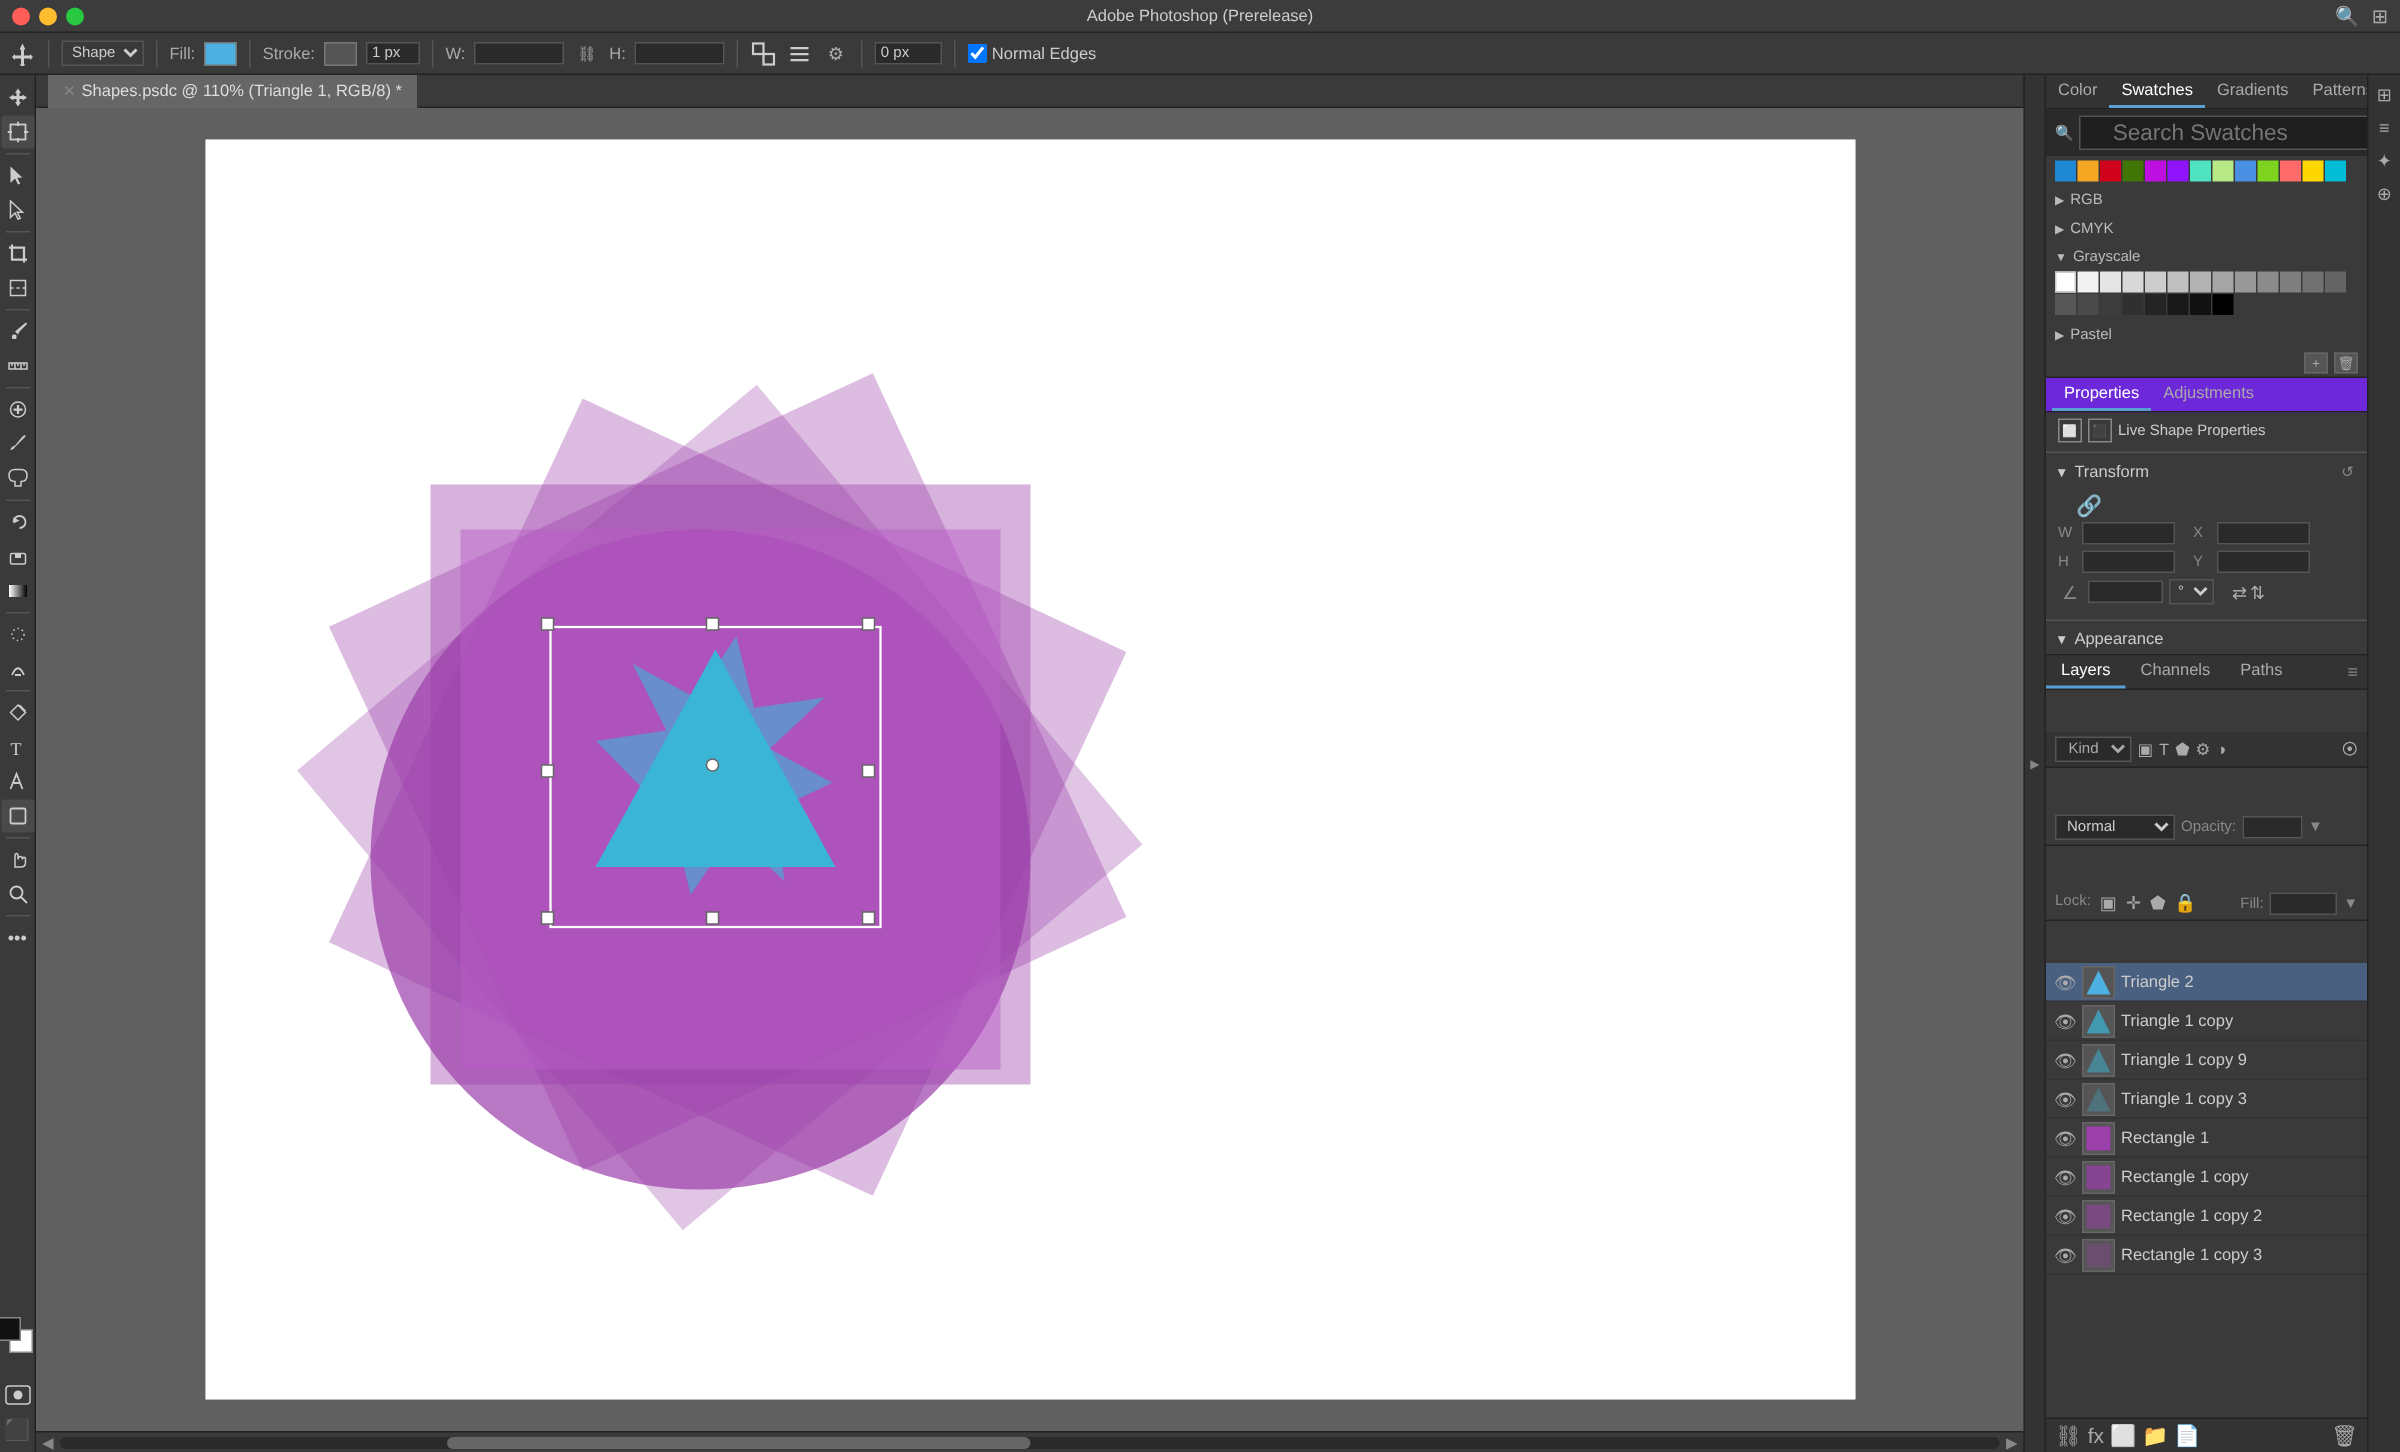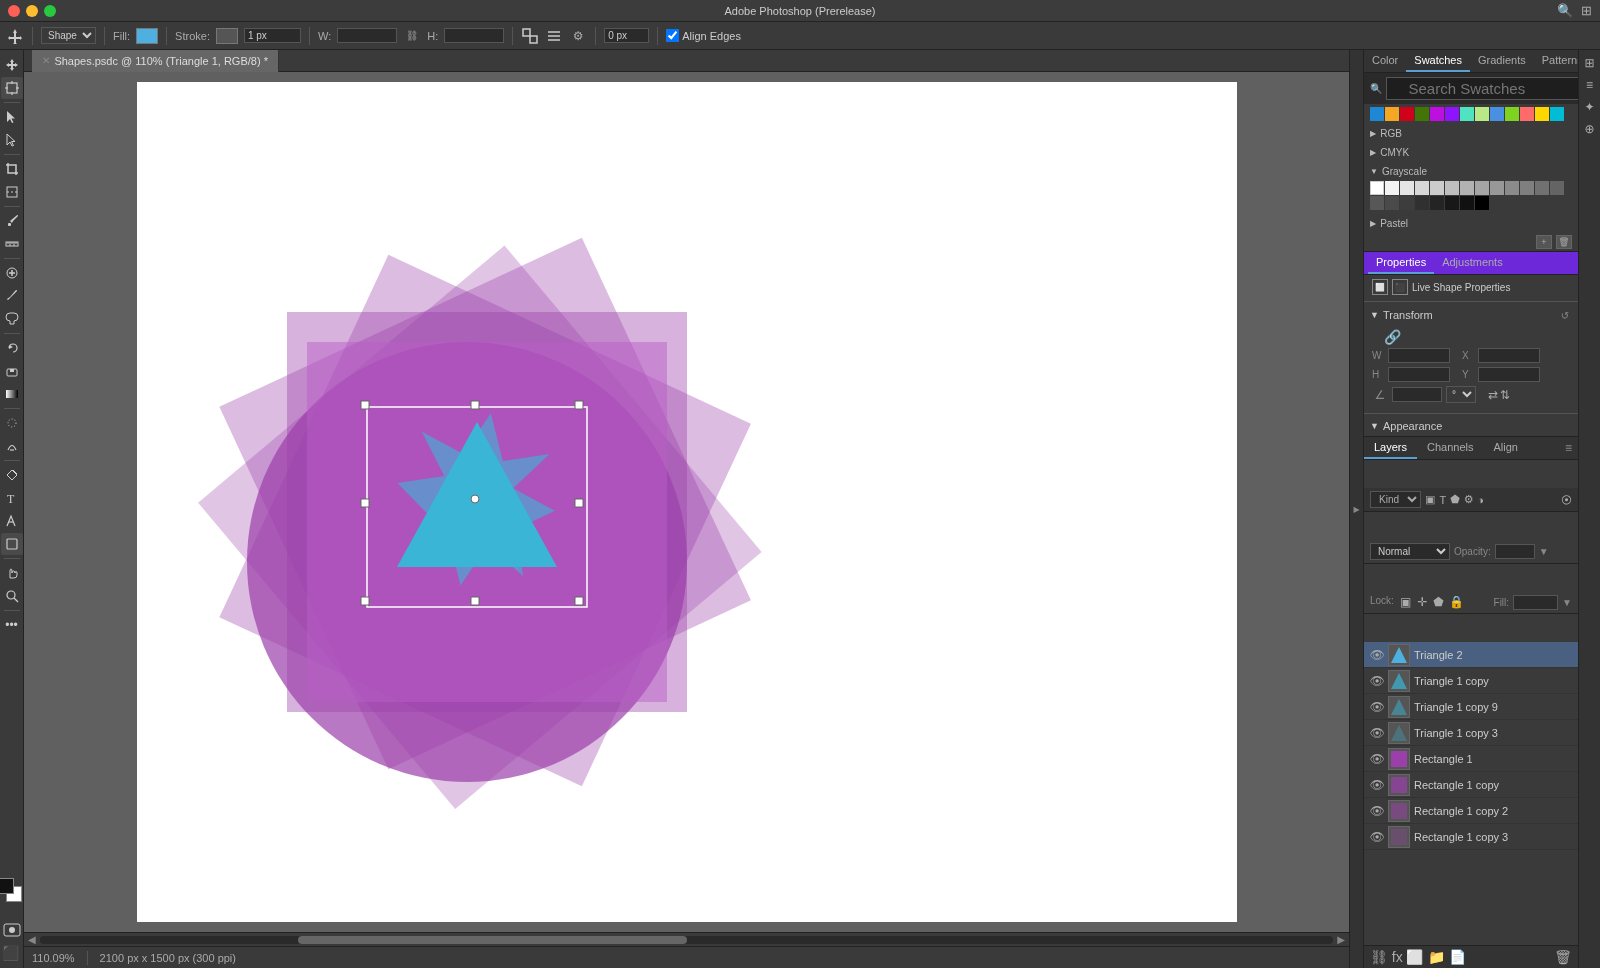--- a/index.html
+++ b/index.html
@@ -18,21 +18,21 @@
     #titlebar .title { font-size: 11px; color: #ccc; }
     #titlebar .right-icons { position: absolute; right: 8px; display: flex; gap: 8px; }
 
     
     #optionsbar {
       height: 28px; background: #3a3a3a; border-bottom: 1px solid #222;
       display: flex; align-items: center; padding: 0 6px; gap: 6px;
     }
     .opts-sep { width: 1px; height: 18px; background: #555; margin: 0 2px; }
     .opts-icon { width: 18px; height: 18px; display: flex; align-items: center; justify-content: center; color: #aaa; font-size: 13px; cursor: pointer; }
-    .opts-input { background: #2a2a2a; border: 1px solid #555; color: #ccc; font-size: 10px; padding: 1px 3px; width: 57px; }
+    .opts-input { background: #2a2a2a; border: 1px solid #555; color: #ccc; font-size: 10px; padding: 1px 3px; width: 36px; }
     .opts-color-box { width: 22px; height: 16px; background: #4db0e0; border: 1px solid #777; cursor: pointer; }
     .opts-stroke-box { width: 22px; height: 16px; background: #555; border: 1px solid #777; cursor: pointer; }
     .fill-label { color: #aaa; font-size: 11px; }
     .opts-dropdown { background: #3a3a3a; border: 1px solid #555; color: #ccc; font-size: 10px; padding: 1px 2px; }
     .opts-align-checkbox { display: flex; align-items: center; gap: 3px; font-size: 11px; color: #ccc; }
 
     
     #main { display: flex; flex: 1; overflow: hidden; }
 
     
@@ -208,21 +208,21 @@
         <line x1="2" y1="8" x2="14" y2="8" stroke="#ccc" stroke-width="1.5"></line>
         <line x1="2" y1="12" x2="14" y2="12" stroke="#ccc" stroke-width="1.5"></line>
       </svg>
   </div>
   <div class="opts-icon" style="font-size:12px;">⚙</div>
   <div class="opts-sep"></div>
   <input class="opts-input" value="0 px" style="width: 45px;">
   <div class="opts-sep"></div>
   <label class="opts-align-checkbox">
     <input type="checkbox" checked="" style="">
-    <span>Align Edges</span>
+    <span>Normal Edges</span>
   </label>
 </div>
 
 <div id="main">
 
   <div id="toolbar-left">
     <div class="tool-btn" title="Move Tool">
       <svg width="14" height="14" viewBox="0 0 14 14">
           <path d="M7,1 L9,4 L8,4 L8,6 L10,6 L10,5 L13,7 L10,9 L10,8 L8,8 L8,10 L9,10 L7,13 L5,10 L6,10 L6,8 L4,8 L4,9 L1,7 L4,5 L4,6 L6,6 L6,4 L5,4 Z" fill="#ccc"></path>
         </svg>
@@ -432,25 +432,20 @@
     </div>
 
     <div id="h-scroll" style="display:flex;align-items:center;padding:0 4px;gap:4px;">
       <span style="color:#888;font-size:10px;cursor:pointer;">◀</span>
       <div style="flex:1;height:8px;background:#2a2a2a;border-radius:4px;position:relative;">
         <div style="position:absolute;left:20%;width:30%;height:100%;background:#666;border-radius:4px;"></div>
       </div>
       <span style="color:#888;font-size:10px;cursor:pointer;">▶</span>
     </div>
 
-    <div id="statusbar">
-      <span>110.09%</span>
-      <div class="status-sep"></div>
-      <span>2100 px x 1500 px (300 ppi)</span>
-    </div>
   </div>
 
   <div id="collapse-btn">
     <span style="font-size:8px;">▶</span>
   </div>
 
   <div id="panel-right">
 
     <div id="swatches-panel">
       <div class="panel-tabs">
@@ -610,21 +605,21 @@
 
     <div id="layers-panel">
       <div class="layers-tabs">
         <div class="layers-tab active">
           <span>Layers</span>
         </div>
         <div class="layers-tab">
           <span>Channels</span>
         </div>
         <div class="layers-tab">
-          <span>Align</span>
+          <span>Paths</span>
         </div>
         <div style="margin-left:auto;display:flex;align-items:center;">
           <span style="color:#888;font-size:12px;cursor:pointer;padding:0 6px;">≡</span>
         </div>
       </div>
 
       <div class="layers-toolbar">
         <select class="layers-kind-btn">
           <option>Kind</option>
         </select>

